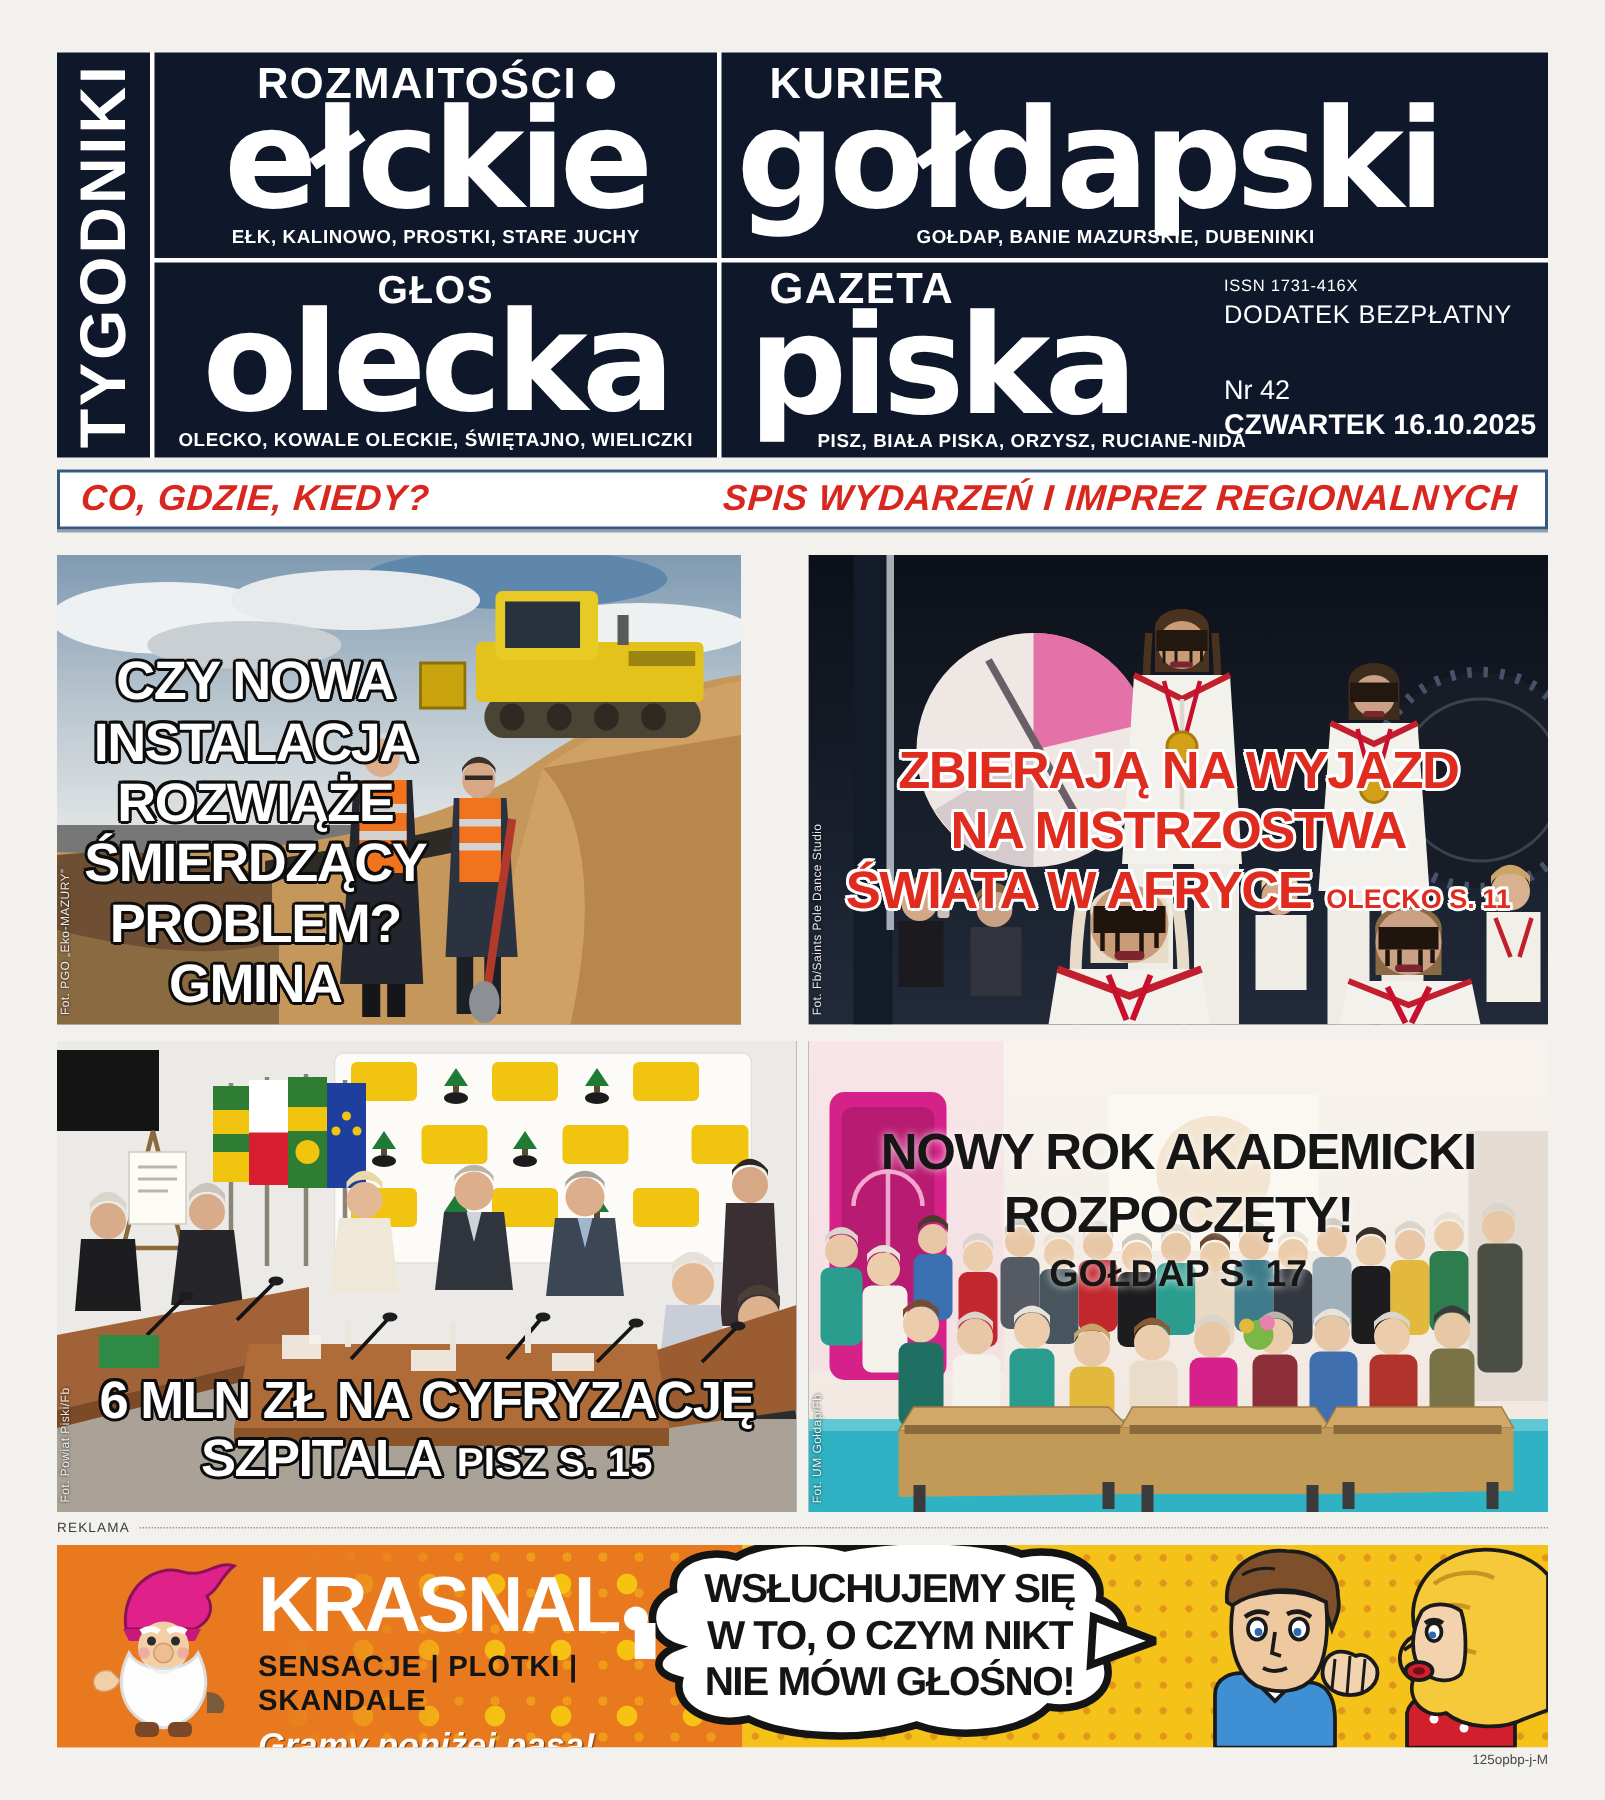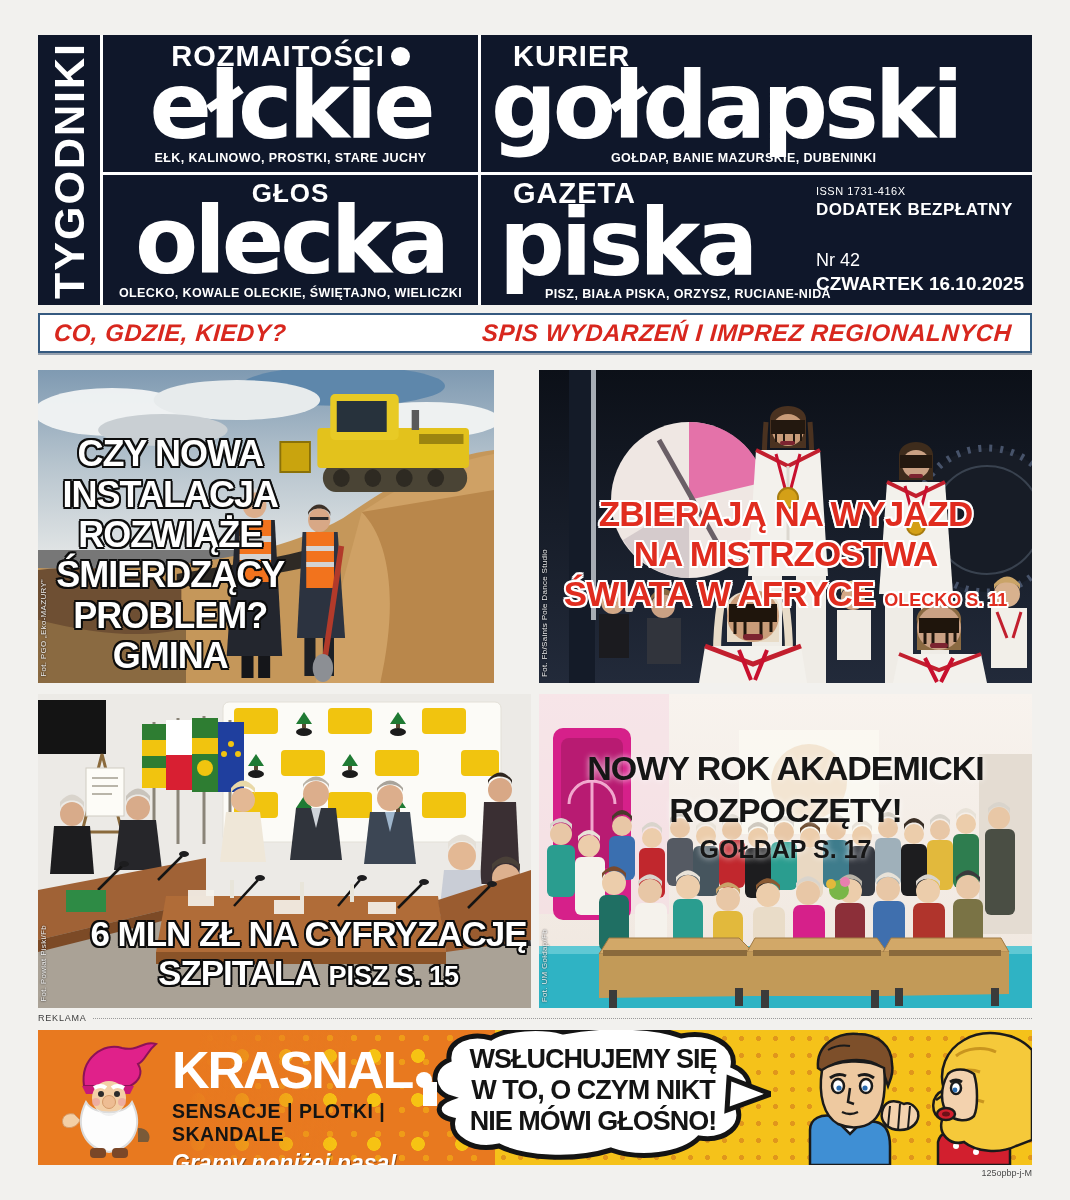--- a/index.html
+++ b/index.html
@@ -23,21 +23,21 @@
   .coverage{font-size:12.5px;font-weight:700;letter-spacing:.4px;margin-top:3px;}
   .paper-goldapski{align-items:flex-start;padding-left:10px;}
   .paper-goldapski .kicker{margin-left:22px;}
   .paper-goldapski .coverage{margin-left:120px;}
   .paper-piska{align-items:flex-start;padding-left:18px;}
   .paper-piska .kicker{margin-left:14px;}
   .paper-piska .coverage{margin-left:46px;}
   .mh-info{position:absolute;right:8px;top:10px;bottom:10px;display:flex;flex-direction:column;
     align-items:flex-start;text-align:right;color:#fff;}
   .issn{font-size:11px;letter-spacing:.5px;font-weight:400;}
-  .supplement{font-size:17px;font-weight:700;letter-spacing:.5px;margin-top:3px;}
+  .supplement{font-size:17px;font-weight:400;letter-spacing:.5px;margin-top:3px;}
   .issue-no{font-size:18px;font-weight:400;margin-top:auto;}
   .issue-date{font-size:19px;font-weight:700;margin-top:2px;}
 
   
   .events-bar{left:38px;top:313px;width:994px;height:40px;background:#fff;
     border:2px solid #35597f;box-sizing:border-box;box-shadow:0 2px 0 rgba(40,65,95,.45);
     display:flex;align-items:center;justify-content:space-between;padding:0 18px 0 14px;
     color:#d8271e;font-style:italic;font-weight:700;font-size:24px;letter-spacing:.5px;}
   .events-bar .ev{transform:skewX(-4deg);white-space:nowrap;}
 
@@ -49,21 +49,21 @@
   .s3{left:38px;top:694px;width:493px;height:314px;}
   .s4{left:539px;top:694px;width:493px;height:314px;}
   .headline{white-space:pre-line;font-weight:800;text-align:center;letter-spacing:-1px;line-height:1.12;}
   .outline-dark{color:#fff;text-shadow:2px 0 0 #0d0d0d,-2px 0 0 #0d0d0d,0 2px 0 #0d0d0d,0 -2px 0 #0d0d0d,
     1.6px 1.6px 0 #0d0d0d,-1.6px 1.6px 0 #0d0d0d,1.6px -1.6px 0 #0d0d0d,-1.6px -1.6px 0 #0d0d0d;}
   .outline-white{color:#e02c1f;text-shadow:2px 0 0 #fff,-2px 0 0 #fff,0 2px 0 #fff,0 -2px 0 #fff,
     1.6px 1.6px 0 #fff,-1.6px 1.6px 0 #fff,1.6px -1.6px 0 #fff,-1.6px -1.6px 0 #fff;}
   .h1box{position:absolute;left:0;top:24px;width:58%;font-size:36px;}
   .h2box{position:absolute;left:0;top:84px;width:100%;font-size:35px;line-height:1.14;}
   .h2ref{font-size:18px;letter-spacing:0;margin-left:10px;}
-  .h3box{position:absolute;left:0;bottom:16px;width:100%;font-size:35px;padding-left:24px;}
+  .h3box{position:absolute;left:0;bottom:16px;width:100%;font-size:35px;}
   .h3ref{font-size:27px;letter-spacing:0;margin-left:10px;}
   .h4box{position:absolute;left:0;top:10px;width:100%;font-size:34px;color:#161616;line-height:1.25;
     text-shadow:0 0 6px rgba(255,255,255,.8);}
   .h4ref{font-size:25px;display:block;margin-top:2px;letter-spacing:0;}
   .credit{position:absolute;left:1px;bottom:6px;writing-mode:vertical-rl;transform:rotate(180deg);
     font-size:8px;color:#f5f5f5;letter-spacing:.3px;text-shadow:0 0 2px #000;opacity:.95;}
 
   
   .reklama{left:38px;top:1013px;width:994px;display:flex;align-items:center;gap:6px;
     font-size:9px;color:#3c3c3c;letter-spacing:.8px;}

